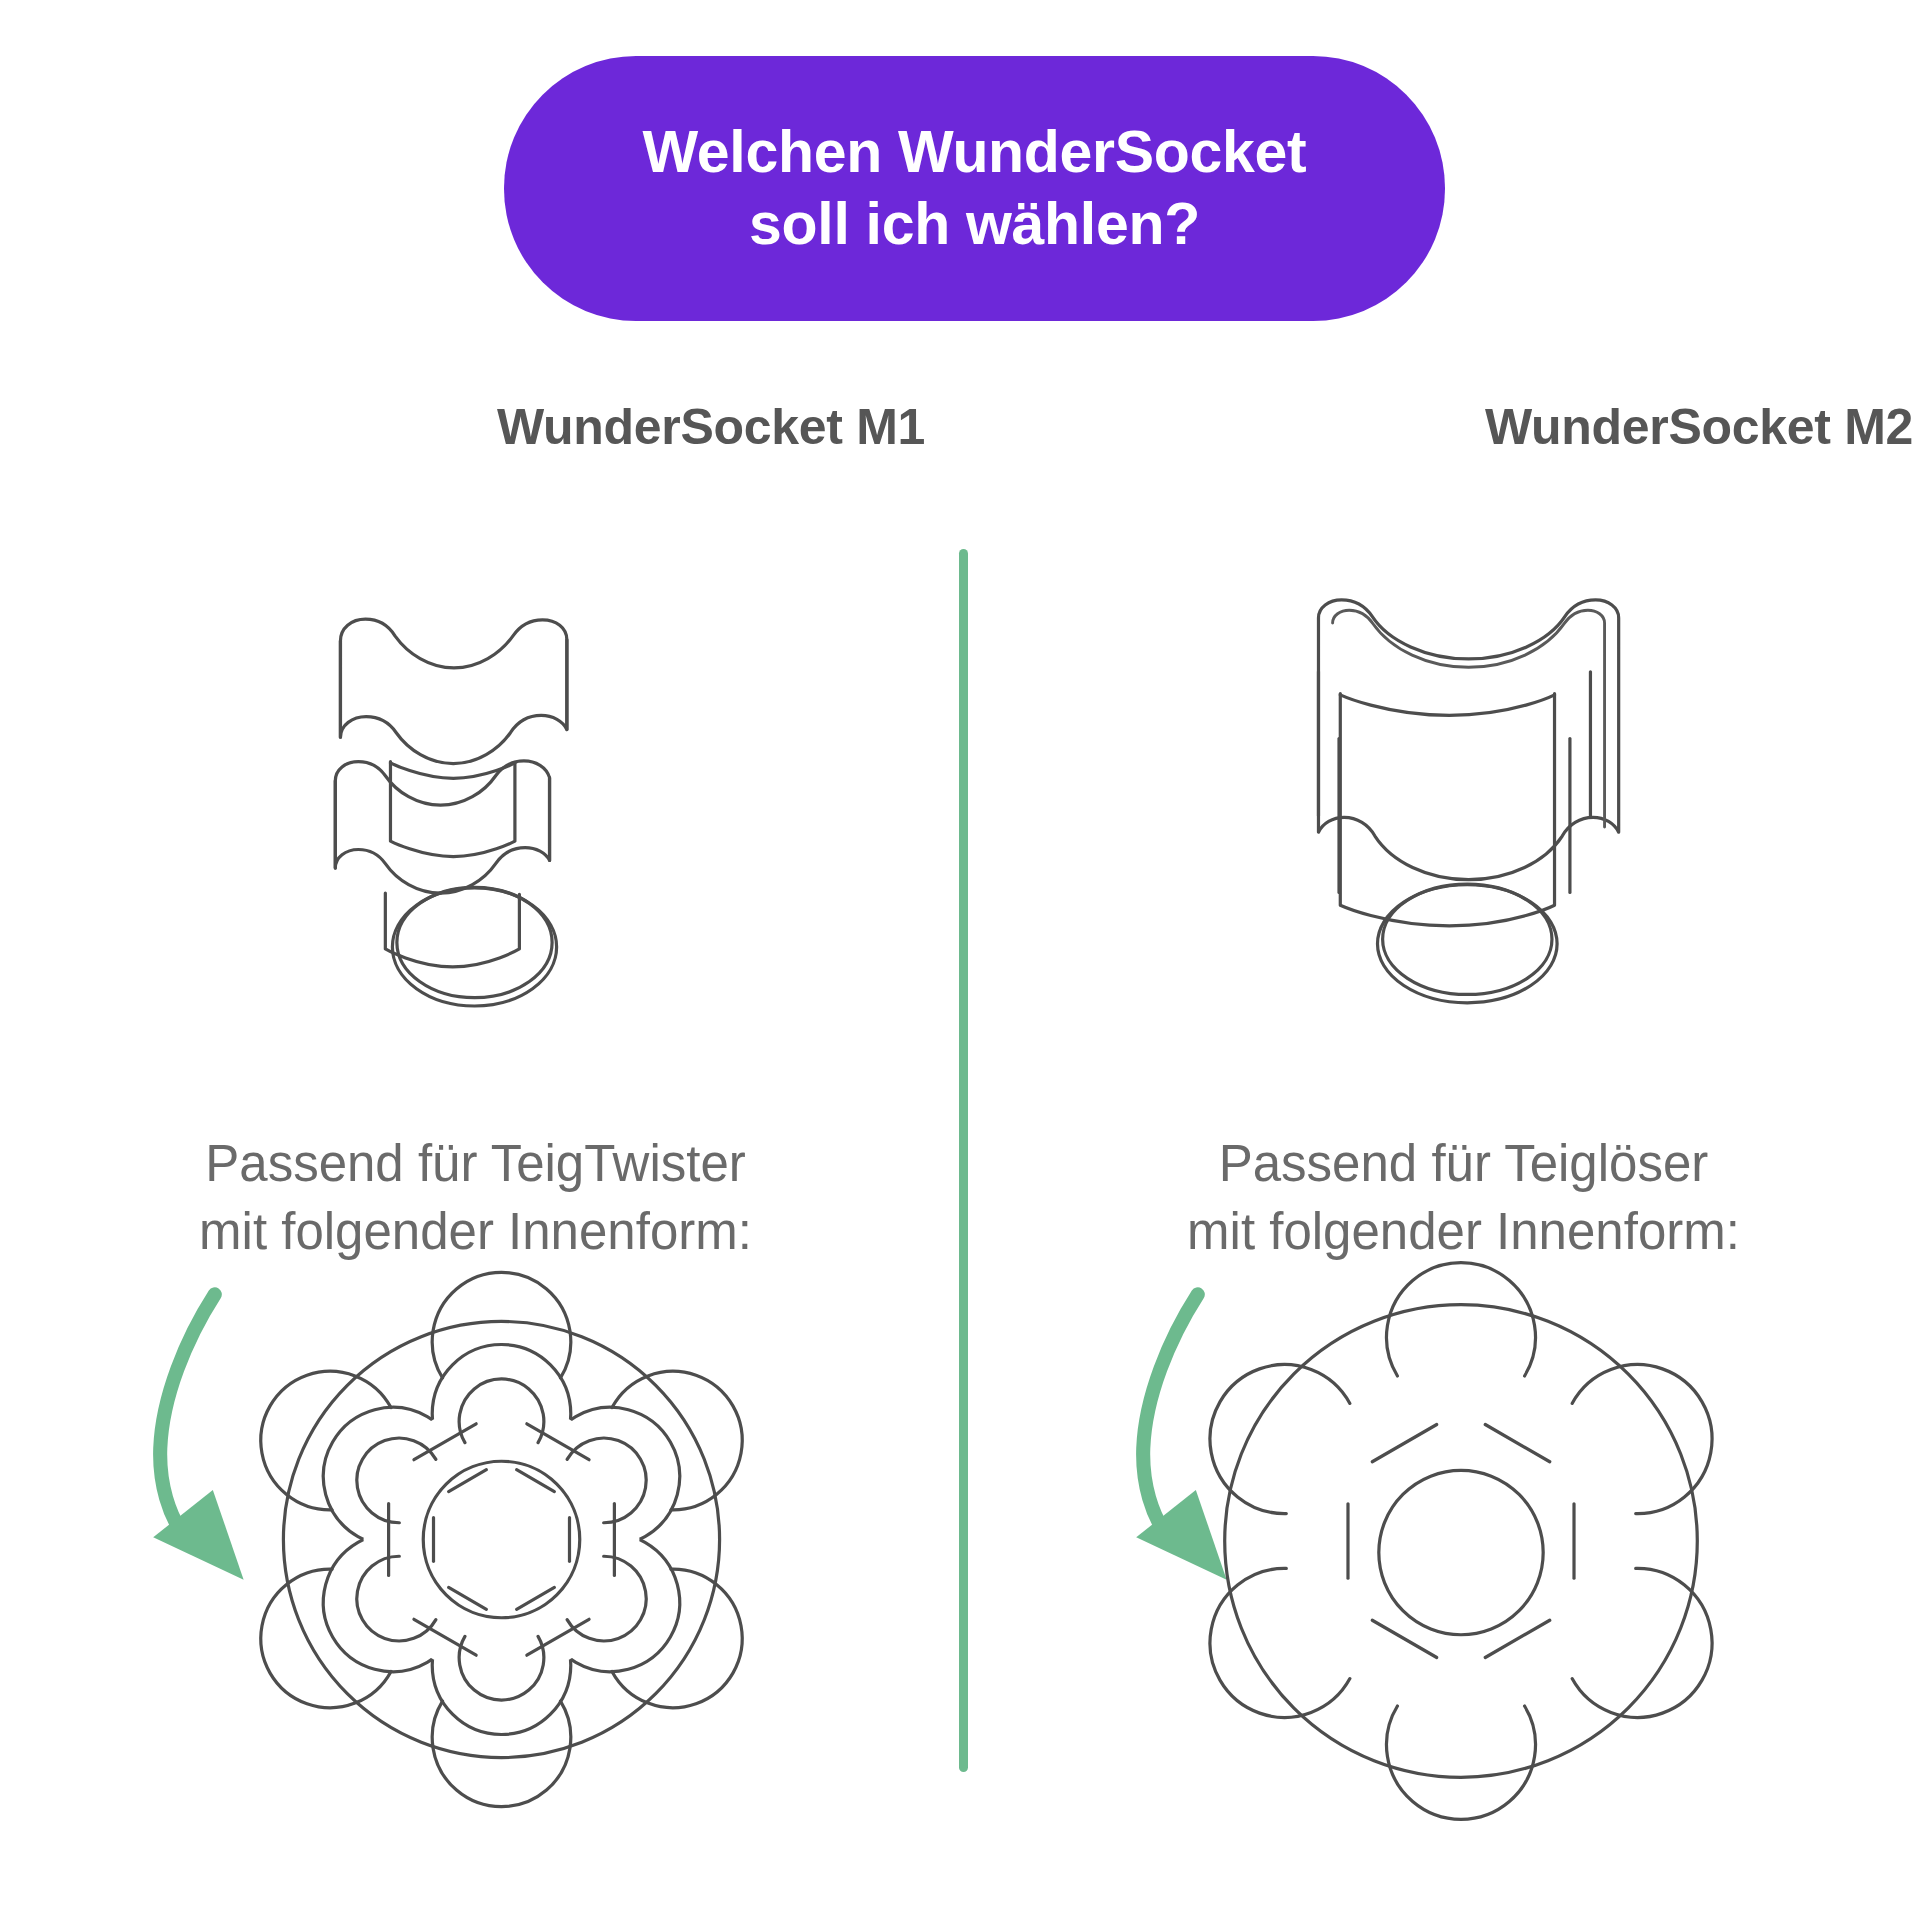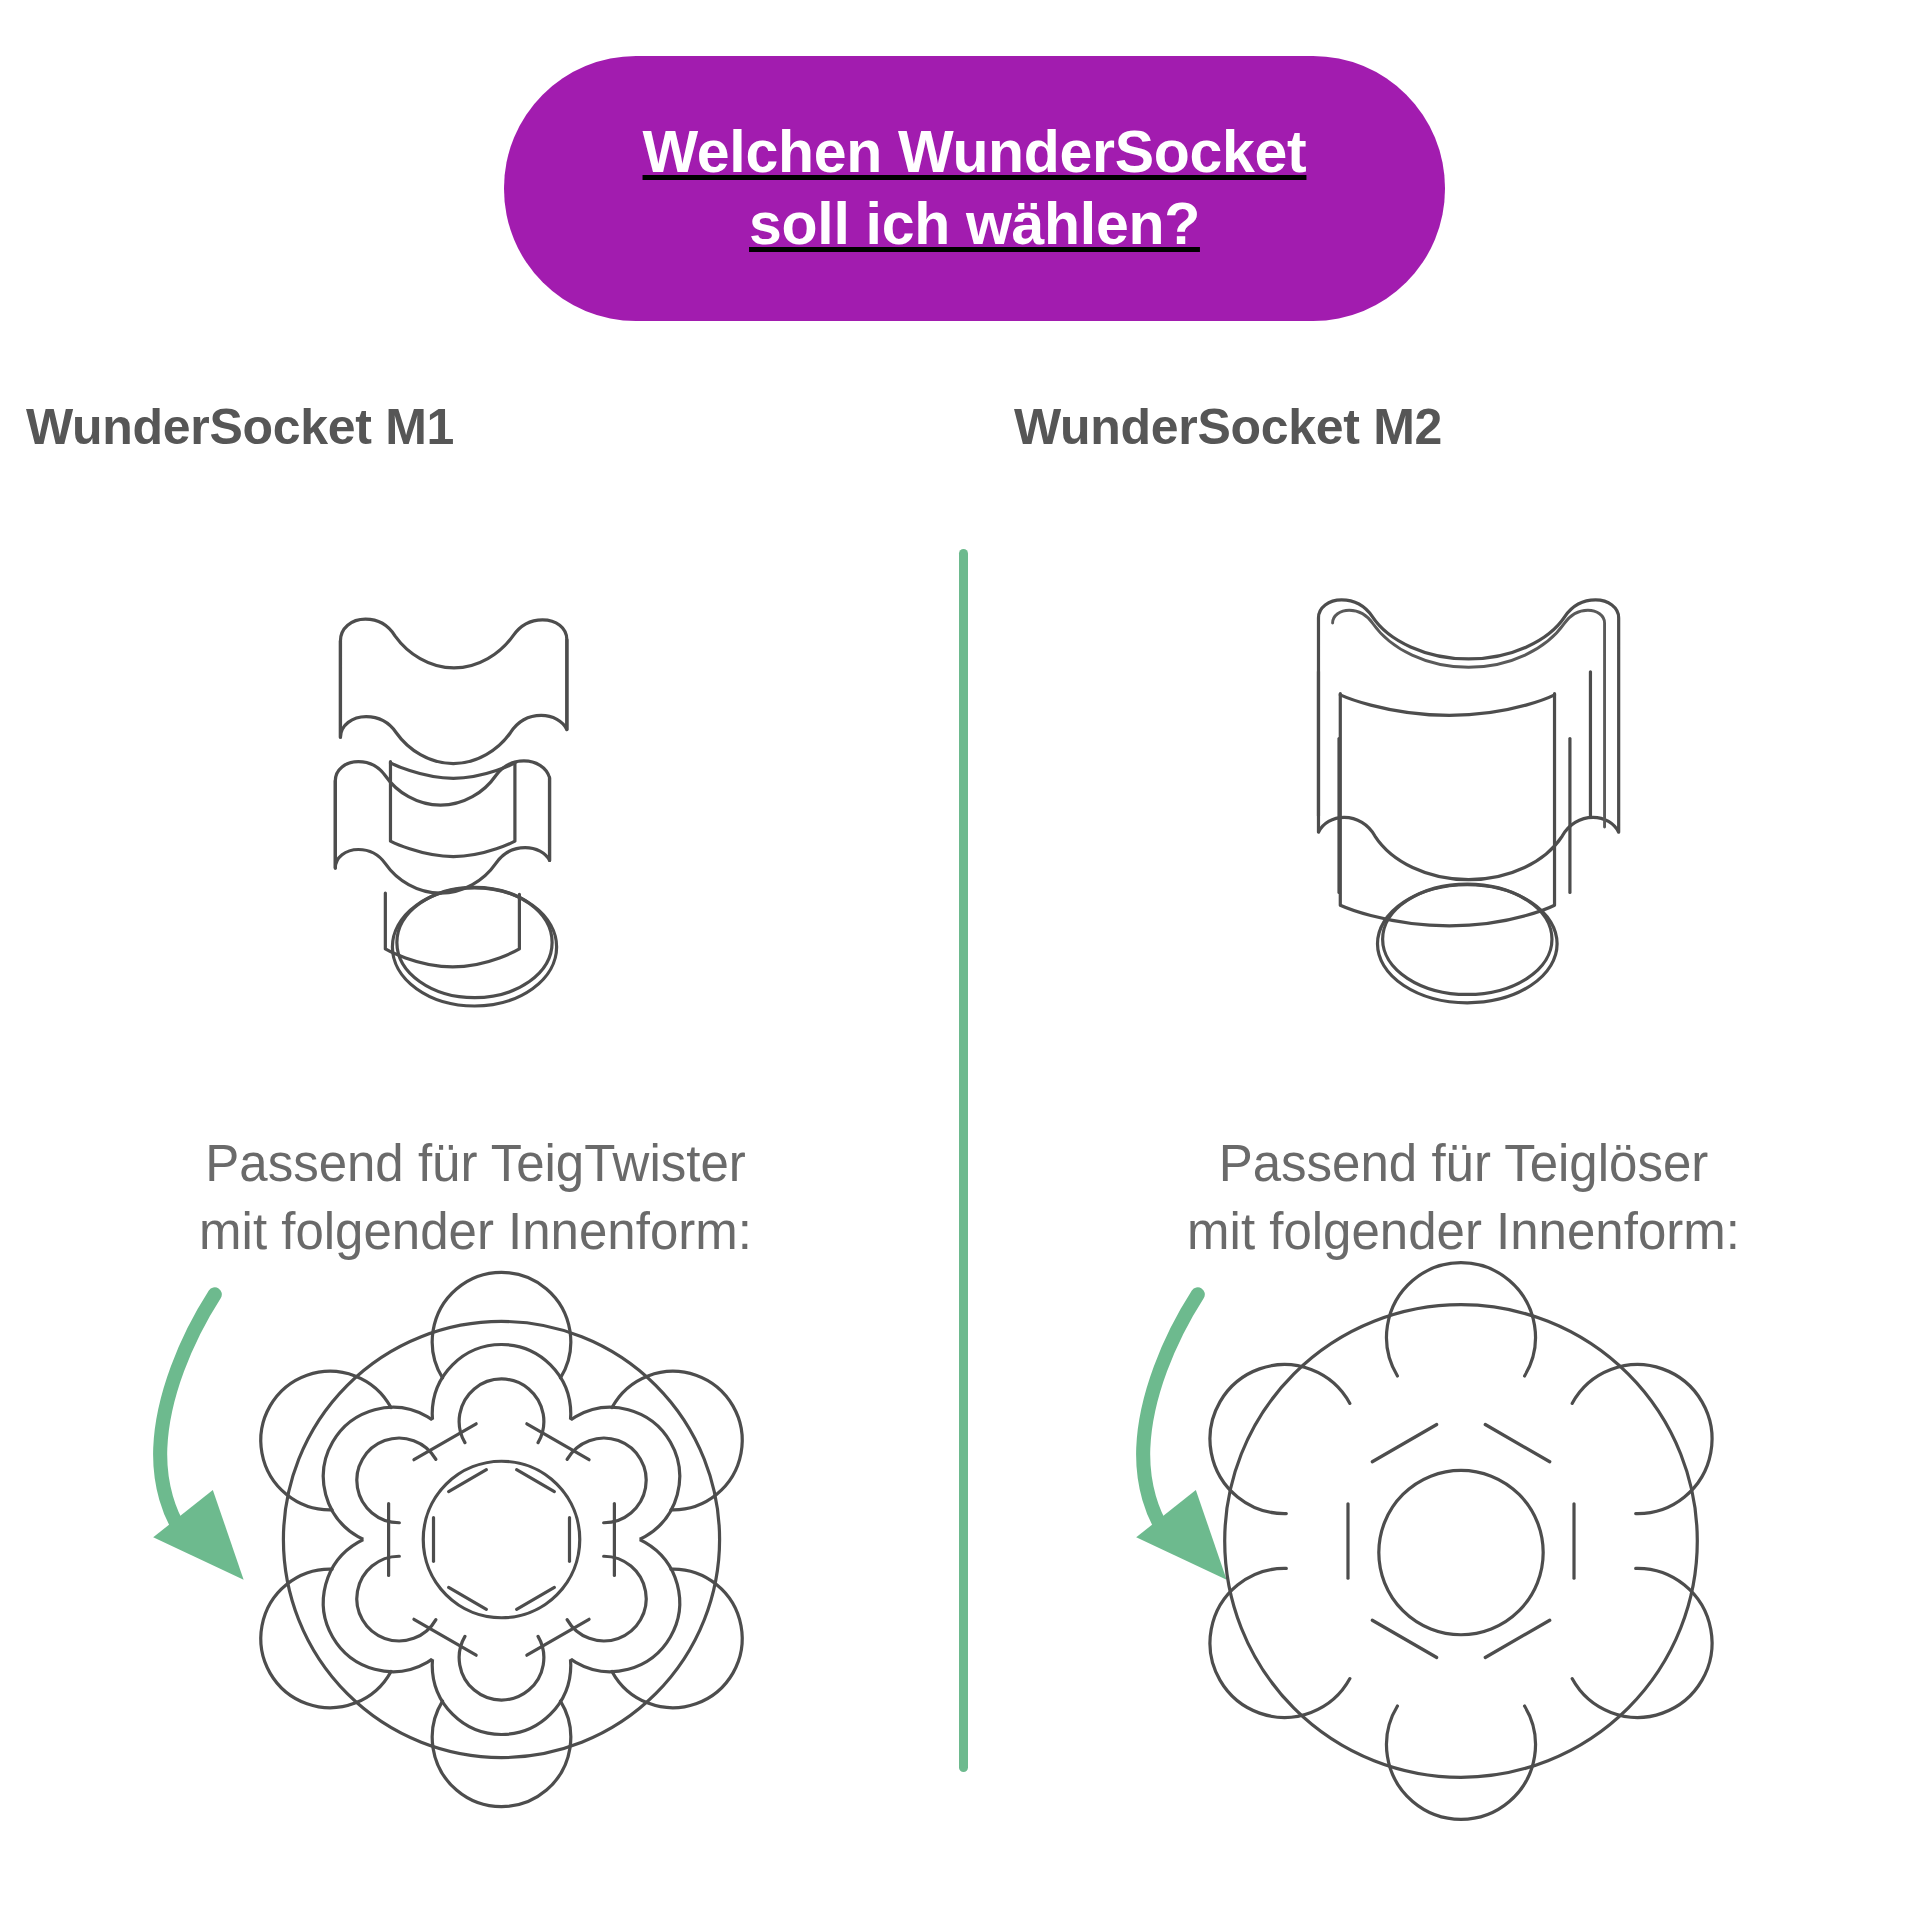--- a/index.html
+++ b/index.html
@@ -20,45 +20,44 @@
     background: #ffffff;
   }
 
   
   .header-pill {
     position: absolute;
     left: 504px;
     top: 56px;
     width: 941px;
     height: 265px;
-    background: #a21caf;
+    background: #6d28d9;
     border-radius: 132px;
     display: flex;
     align-items: center;
     justify-content: center;
     box-sizing: border-box;
     padding: 0 39px;
-    text-decoration: underline;
   }
   .header-pill-text {
     color: #ffffff;
     font-size: 59px;
     font-weight: bold;
     line-height: 1.22;
     text-align: center;
     letter-spacing: -0.3px;
     white-space: pre-line;
   }
 
   
   .col-title {
     position: absolute;
     top: 398px;
     width: 899px;
-    text-align: left;
+    text-align: right;
     color: #565656;
     font-size: 50px;
     font-weight: bold;
     letter-spacing: -0.3px;
   }
   .col-title.left  { left: 26px; }
   .col-title.right { left: 1014px; }
 
   
   .divider {

